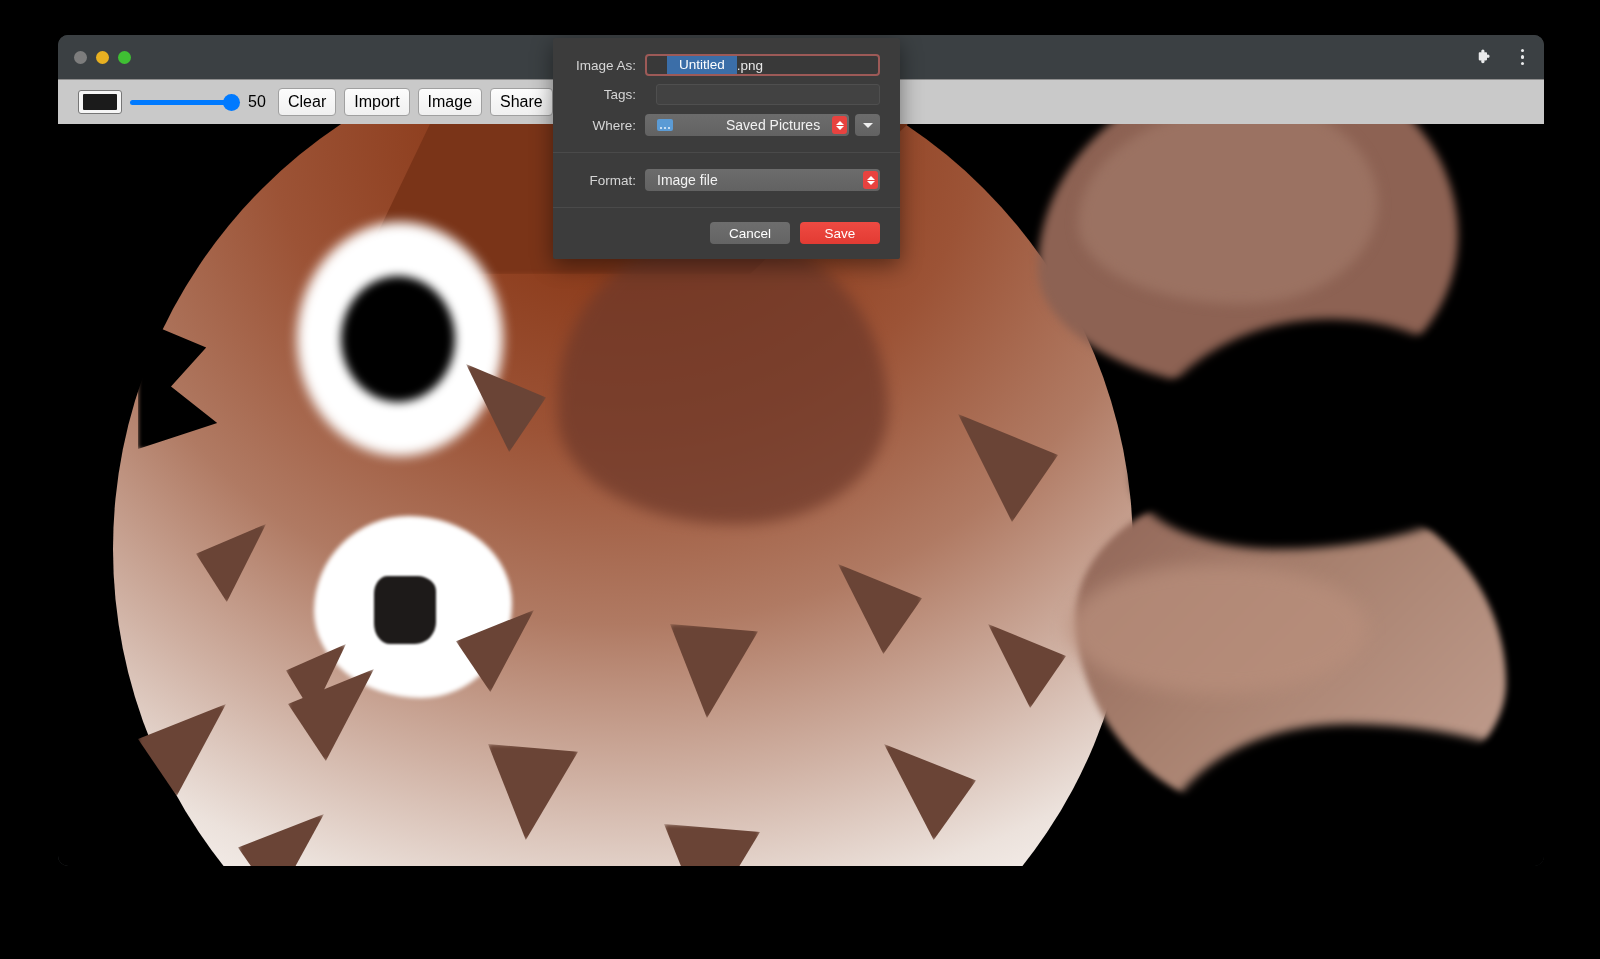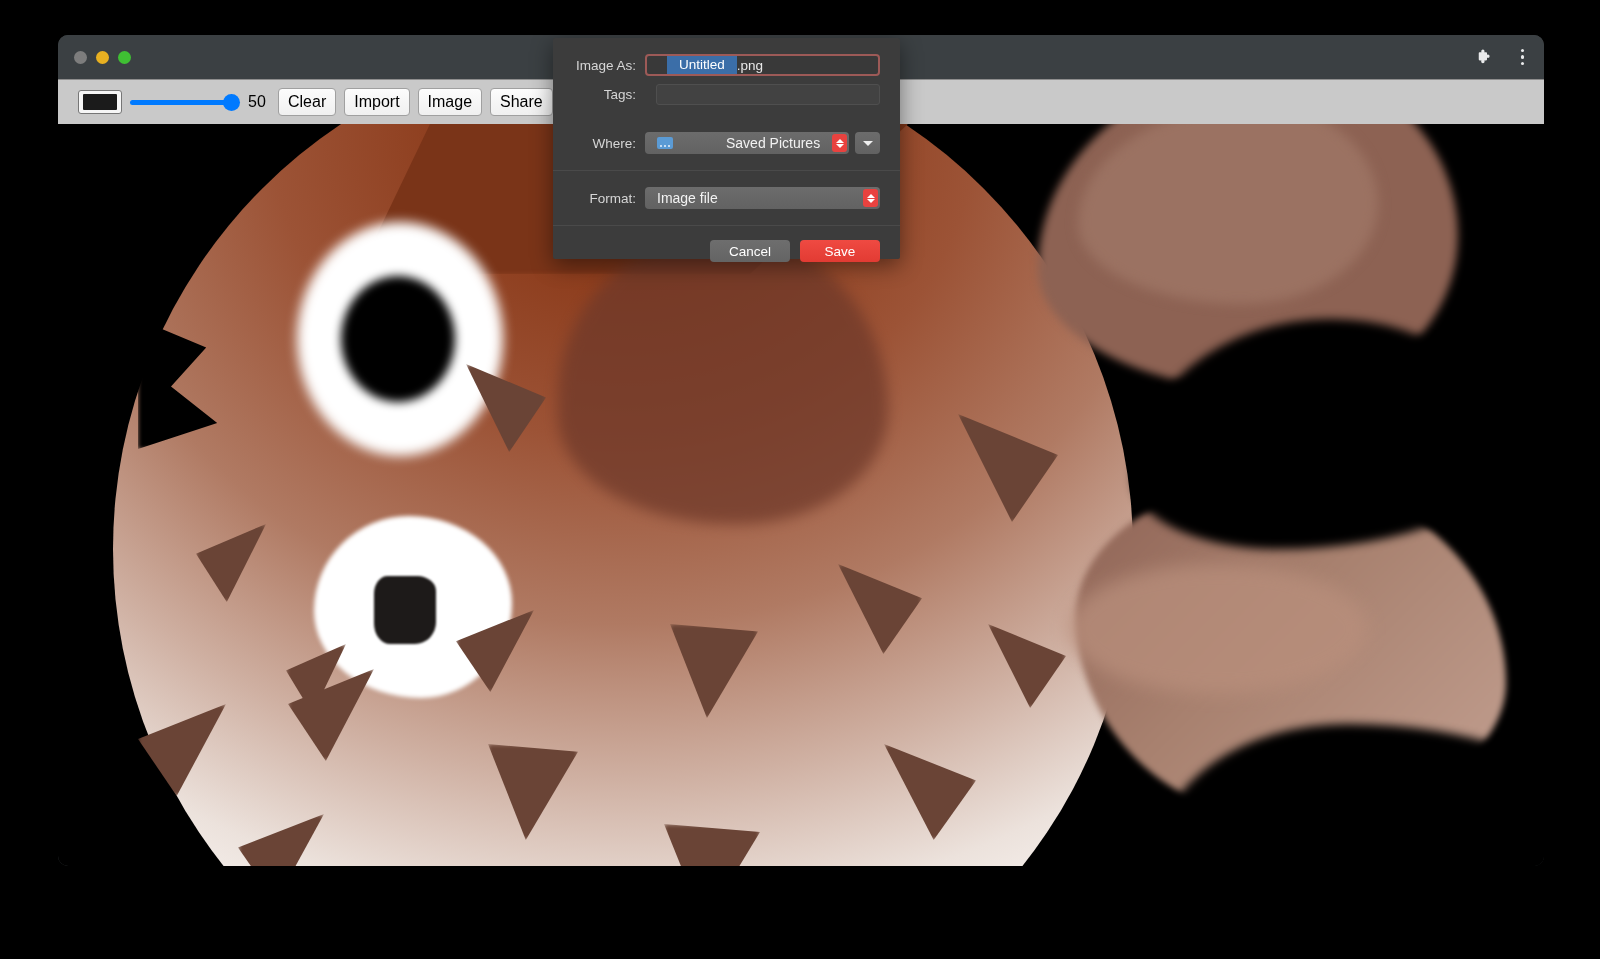--- a/index.html
+++ b/index.html
@@ -492,21 +492,21 @@
       <span id="saveas-selected">Untitled</span>
         <span id="saveas-rest">.png</span>
     </div>
   </div>
 
   <div class="dlg-row" style="margin-top:8px;gap:11px;">
     <span class="dlg-label">Tags:</span>
     <div id="tags-field"></div>
   </div>
 
-  <div class="dlg-row" style="margin-top:27px;">
+  <div class="dlg-row" style="margin-top:9px;">
     <span class="dlg-label">Where:</span>
     <div id="where-select" class="dlg-select">
       <span class="folder-icon">
           <i></i>
           <i></i>
           <i></i>
         </span>
       <span>Saved Pictures</span>
       <span class="stepper">
         <span class="ar up"></span>

